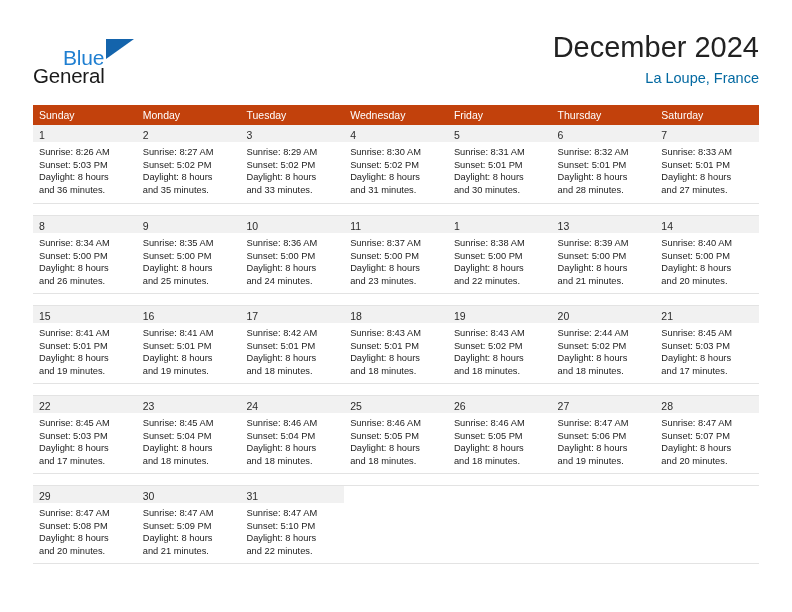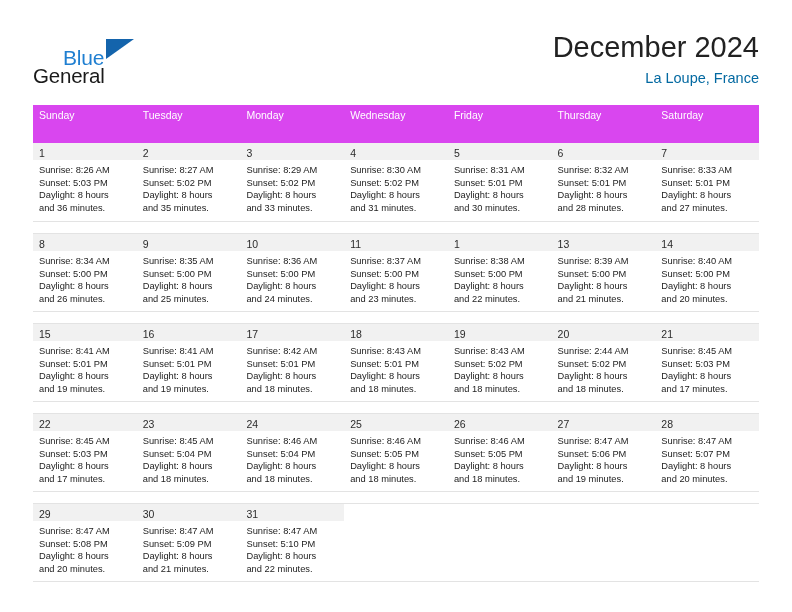--- a/index.html
+++ b/index.html
@@ -88,22 +88,22 @@
 
   
   .calendar {
     position: absolute;
     left: 33px;
     top: 105px;
     width: 726px;
   }
   .dow-row {
     display: flex;
-    background: #d946ef;
-    height: 38px;
+    background: #c2410c;
+    height: 20px;
   }
   .dow {
     flex: 1 1 0;
     color: #ffffff;
     font-size: 10.5px;
     line-height: 20px;
     padding-left: 6px;
     box-sizing: border-box;
     white-space: nowrap;
   }
@@ -170,22 +170,22 @@
       <div class="cal-title">December 2024</div>
       <div class="cal-subtitle">La Loupe, France</div>
     </div>
 
   </div>
 
   <div class="calendar">
 
     <div class="dow-row">
       <div class="dow">Sunday</div>
+      <div class="dow">Monday</div>
       <div class="dow">Tuesday</div>
-      <div class="dow">Monday</div>
       <div class="dow">Wednesday</div>
       <div class="dow">Friday</div>
       <div class="dow">Thursday</div>
       <div class="dow">Saturday</div>
     </div>
 
     <div class="week first">
       <div class="cell">
           <div class="daynum-bar"><span class="daynum">1</span></div>
           <div class="cell-body">

